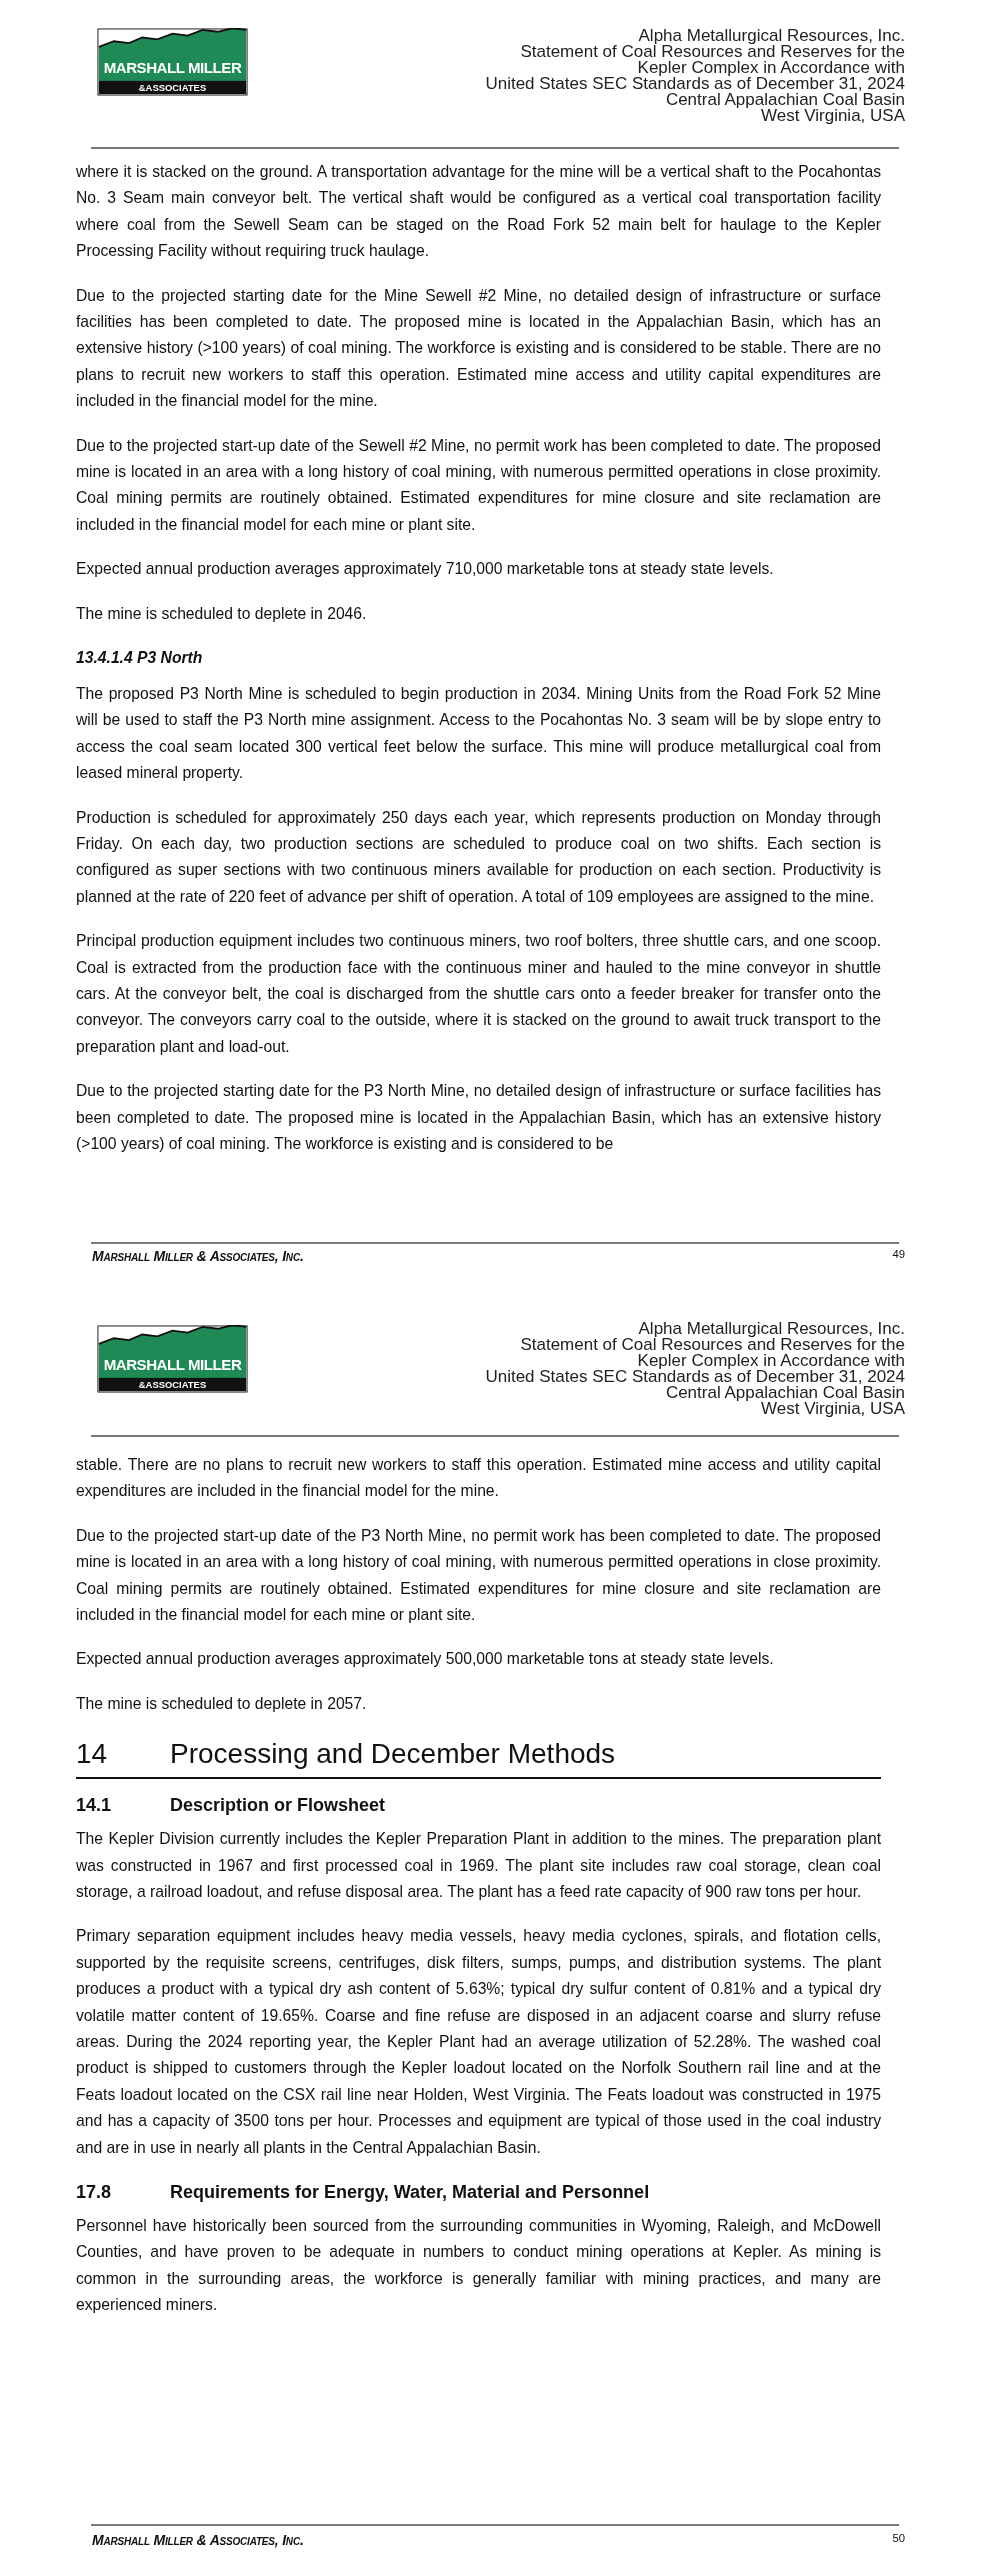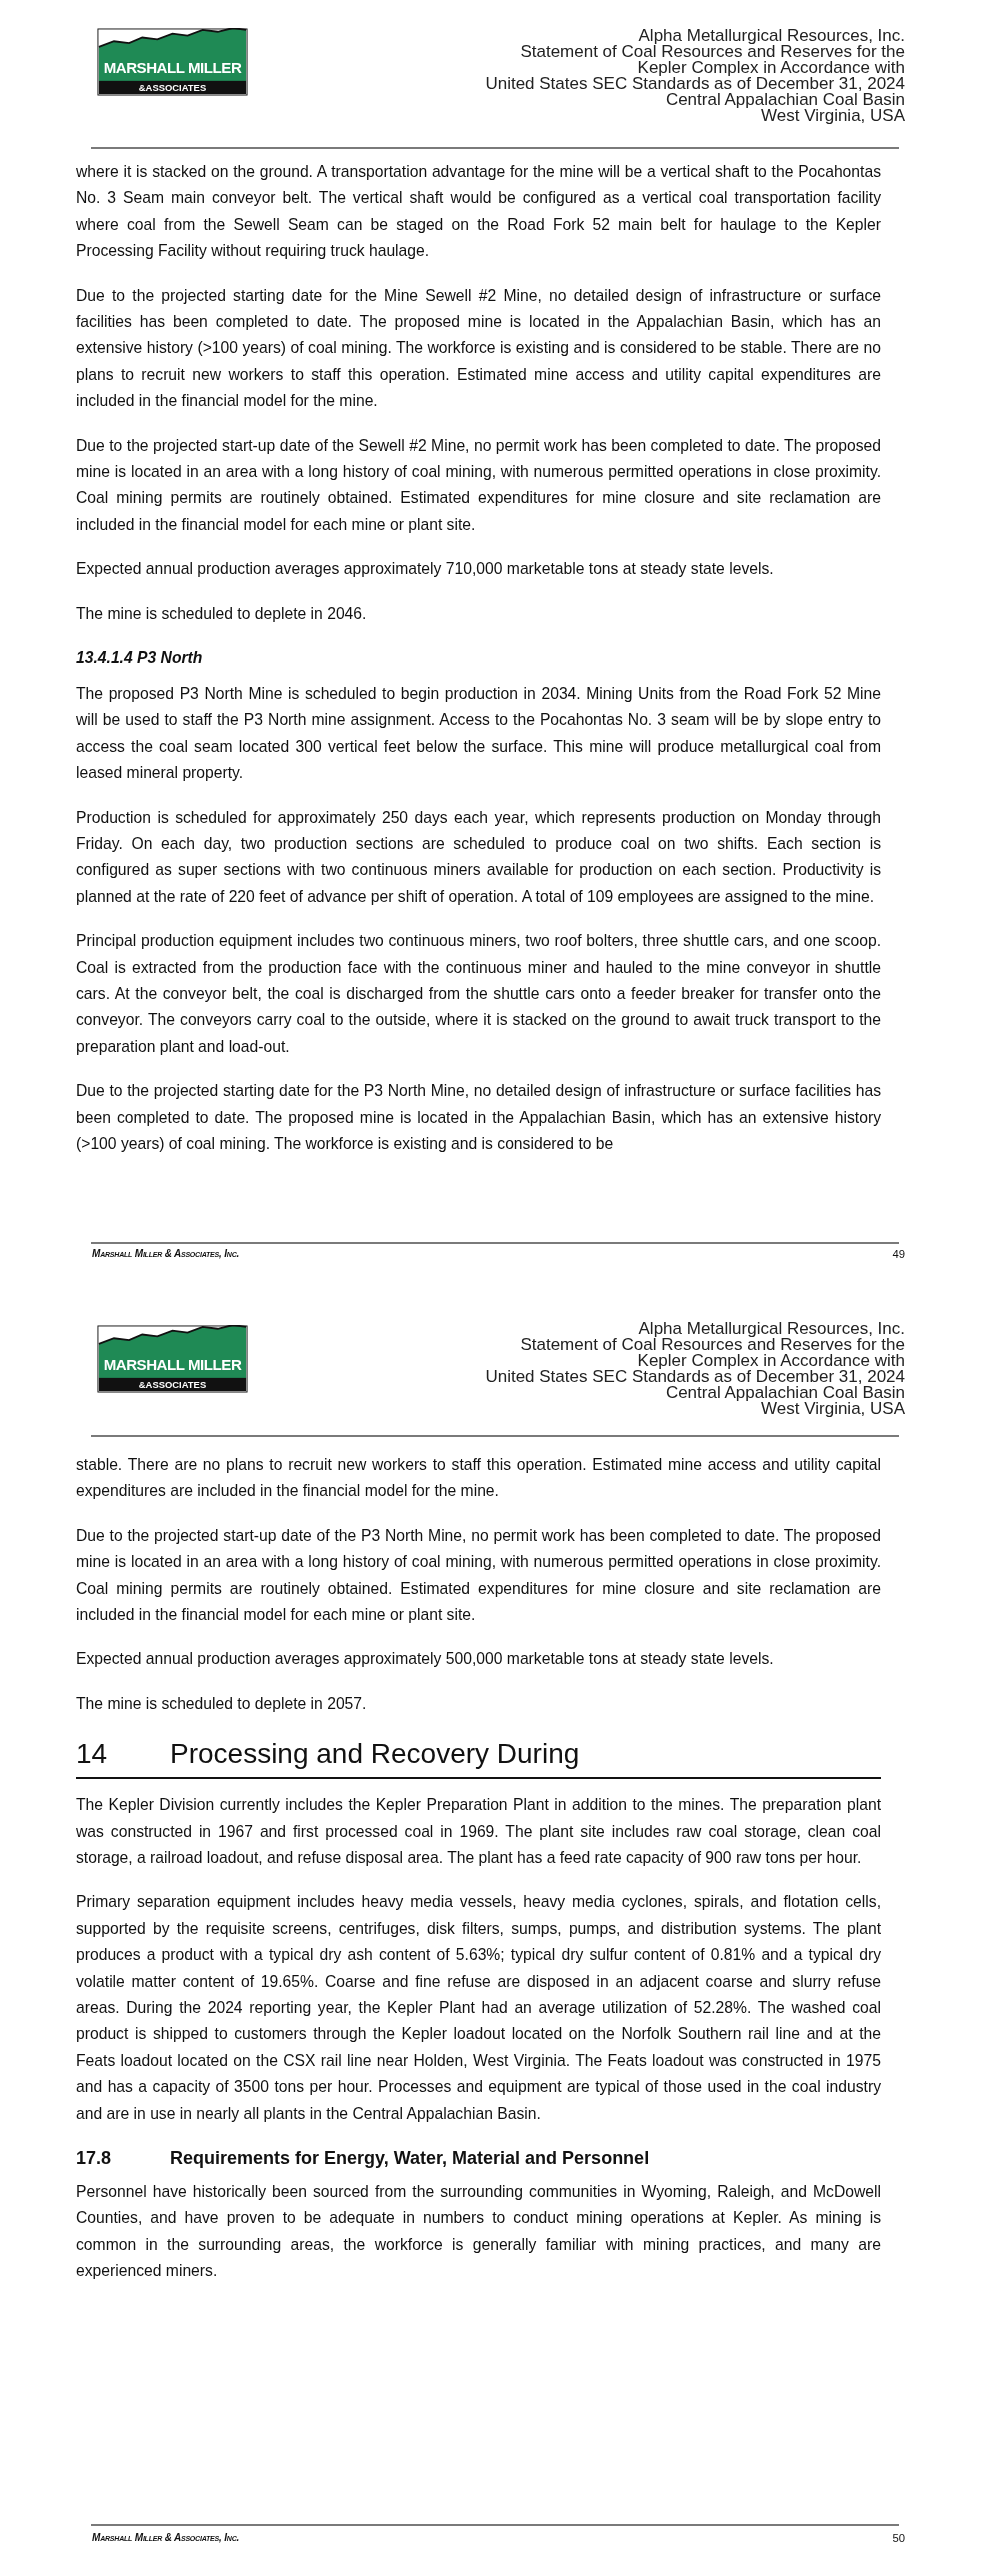--- a/index.html
+++ b/index.html
@@ -13,21 +13,21 @@
   .hdr-rule { position:absolute; left:91px; width:808px; height:1.9px; background:#7a7a7a; }
   .content { position:absolute; left:76px; width:805px; font-size:15.7px; line-height:26.4px; color:#111; }
   .content p { margin:0 0 18px 0; text-align:justify; }
   .h4 { font-style:italic; font-weight:bold; font-size:15.7px; margin:0 0 9.4px 0; }
   .h4 .num { display:inline-block; width:61px; }
   .h1 { font-size:28px; line-height:38px; margin:17px 0 13.2px 0; padding-bottom:3.8px; border-bottom:2.8px solid #111; font-weight:normal; }
   .h1 .num { display:inline-block; width:94px; }
   .h2 { font-size:18px; font-weight:bold; margin:0 0 7.5px 0; line-height:26.4px; }
   .h2 .num { display:inline-block; width:94px; }
   .ftr-rule { position:absolute; left:91px; width:808px; height:1.9px; background:#7a7a7a; }
-  .ftr-left { position:absolute; left:92px; font-size:10px; font-weight:bold; font-style:italic; font-variant:small-caps; letter-spacing:-0.2px; }
+  .ftr-left { position:absolute; left:92px; font-size:14px; font-weight:bold; font-style:italic; font-variant:small-caps; letter-spacing:-0.2px; }
   .ftr-right { position:absolute; right:90px; font-size:11.3px; }
 </style>
 </head>
 <body>
 
 <div class="page page1">
   <svg class="logo" style="top:28px;" viewBox="0 0 160 72">
     <path d="M2,20 L18,14 L34,16 L48,10 L64,12 L80,6 L96,8 L112,2 L128,4 L144,0 L158,2 L158,56 L2,56 Z" fill="#1f8a55"></path>
     <path d="M2,20 L18,14 L34,16 L48,10 L64,12 L80,6 L96,8 L112,2 L128,4 L144,0 L158,2" fill="none" stroke="#111" stroke-width="2"></path>
     <rect x="2" y="56" width="156" height="14" fill="#111"></rect>
@@ -83,21 +83,24 @@
     <div>West Virginia, USA</div>
   </div>
   <div class="hdr-rule" style="top:142px;"></div>
 
   <div class="content" style="top:159px;">
     <p>stable.  There are no plans to recruit new workers to staff this operation.  Estimated mine access and utility capital expenditures are included in the financial model for the mine.</p>
     <p>Due to the projected start-up date of the P3 North Mine, no permit work has been completed to date.  The proposed mine is located in an area with a long history of coal mining, with numerous permitted operations in close proximity.  Coal mining permits are routinely obtained.  Estimated expenditures for mine closure and site reclamation are included in the financial model for each mine or plant site.</p>
     <p>Expected annual production averages approximately 500,000 marketable tons at steady state levels.</p>
     <p>The mine is scheduled to deplete in 2057.</p>
     <div class="h1">
-      <span class="num">14</span><span>Processing and Recovery During</span>
+      <span class="num">14</span><span>Processing and December Methods</span>
+    </div>
+    <div class="h2">
+      <span class="num">14.1</span><span>Description or Flowsheet</span>
     </div>
     <p>The Kepler Division currently includes the Kepler Preparation Plant in addition to the mines.  The preparation plant was constructed in 1967 and first processed coal in 1969.  The plant site includes raw coal storage, clean coal storage, a railroad loadout, and refuse disposal area.  The plant has a feed rate capacity of 900 raw tons per hour.</p>
     <p>Primary separation equipment includes heavy media vessels, heavy media cyclones, spirals, and flotation cells, supported by the requisite screens, centrifuges, disk filters, sumps, pumps, and distribution systems.  The plant produces a product with a typical dry ash content of 5.63%; typical dry sulfur content of 0.81% and a typical dry volatile matter content of 19.65%.  Coarse and fine refuse are disposed in an adjacent coarse and slurry refuse areas.  During the 2024 reporting year, the Kepler Plant had an average utilization of 52.28%.  The washed coal product is shipped to customers through the Kepler loadout located on the Norfolk Southern rail line and at the Feats loadout located on the CSX rail line near Holden, West Virginia.  The Feats loadout was constructed in 1975 and has a capacity of 3500 tons per hour.  Processes and equipment are typical of those used in the coal industry and are in use in nearly all plants in the Central Appalachian Basin.</p>
     <div class="h2">
       <span class="num">17.8</span><span>Requirements for Energy, Water, Material and Personnel</span>
     </div>
     <p>Personnel have historically been sourced from the surrounding communities in Wyoming, Raleigh, and McDowell Counties, and have proven to be adequate in numbers to conduct mining operations at Kepler.  As mining is common in the surrounding areas, the workforce is generally familiar with mining practices, and many are experienced miners.</p>
   </div>
 
   <div class="ftr-rule" style="top:1231px;"></div>

